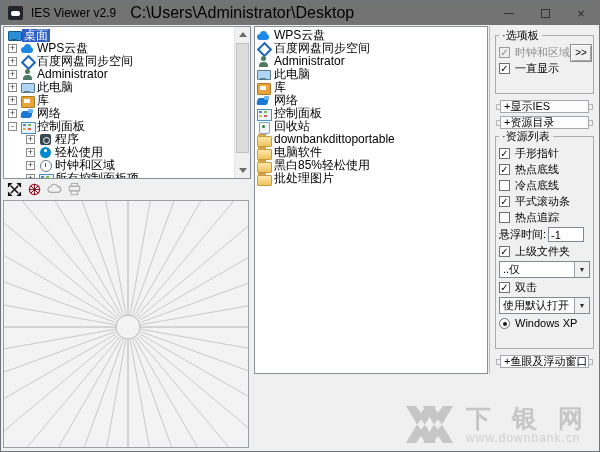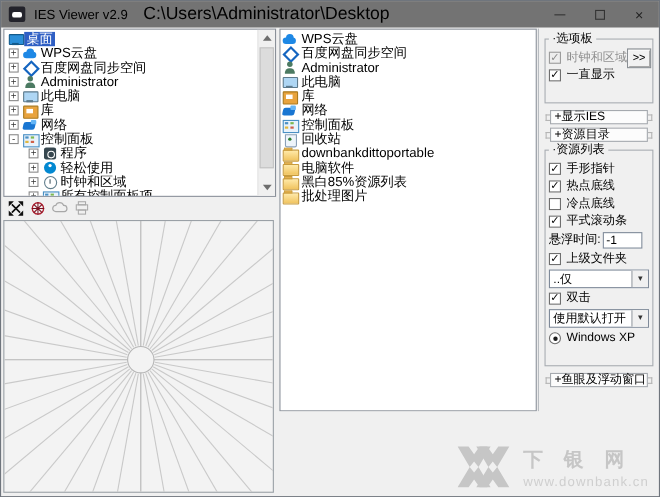--- a/index.html
+++ b/index.html
@@ -94,21 +94,21 @@
     padding-left:3px;margin:2px 0;white-space:nowrap;}
   .dd-btn{margin-left:auto;width:15px;height:15px;background:#f0f0f0;border-left:1px solid #9aa0a6;
     display:flex;align-items:center;justify-content:center;font-size:7px;color:#333;}
   .radio{width:11px;height:11px;border:1px solid #6f6f6f;border-radius:50%;background:#fff;margin-right:5px;flex:none;position:relative;}
   .radio.on::after{content:"";position:absolute;left:3px;top:3px;width:4px;height:4px;background:#1c1c1c;border-radius:50%;}
   .radio.dim{border-color:#a8a8a8;}
   
   .bottom-strip{position:absolute;left:250px;top:373px;right:1px;bottom:1px;background:#f0f0f0;}
   .wm{position:absolute;right:8px;bottom:5px;display:flex;align-items:flex-start;gap:8px;}
   .wm-text{display:flex;flex-direction:column;}
-  .wm-brand{font-size:18px;font-weight:bold;color:#c6c6c6;letter-spacing:7px;line-height:26px;}
+  .wm-brand{font-size:25px;font-weight:bold;color:#c6c6c6;letter-spacing:7px;line-height:26px;}
   .wm-url{font-size:12px;color:#cfcfcf;letter-spacing:1px;line-height:14px;}
 </style>
 </head>
 <body>
 
 <div class="window">
 
   <div class="titlebar">
     <span class="appicon"></span>
     <span class="title">IES Viewer v2.9</span>
@@ -307,21 +307,21 @@
         <div class="lrow">
           <span class="icon folder-icon"></span>
           <span class="llabel">downbankdittoportable</span>
         </div>
         <div class="lrow">
           <span class="icon folder-icon"></span>
           <span class="llabel">电脑软件</span>
         </div>
         <div class="lrow">
           <span class="icon folder-icon"></span>
-          <span class="llabel">黑白85%资源列表</span>
+          <span class="llabel">黑白85%轻松使用</span>
         </div>
         <div class="lrow">
           <span class="icon folder-icon"></span>
           <span class="llabel">批处理图片</span>
         </div>
       </div>
   </div>
 
   <div class="opts">
 
@@ -353,20 +353,24 @@
             <span class="lbl">热点底线</span>
           </div>
           <div class="row">
             <span class="cb"></span>
             <span class="lbl">冷点底线</span>
           </div>
           <div class="row">
             <span class="cb on">✓</span>
             <span class="lbl">平式滚动条</span>
           </div>
+          <div class="row">
+            <span class="cb"></span>
+            <span class="lbl">热点追踪</span>
+          </div>
         </div>
       <div class="hover-row">
         <span class="lbl">悬浮时间:</span>
         <input class="hover-input" value="-1" style="">
       </div>
       <div class="row">
         <span class="cb on">✓</span>
         <span class="lbl">上级文件夹</span>
       </div>
       <div class="select">

